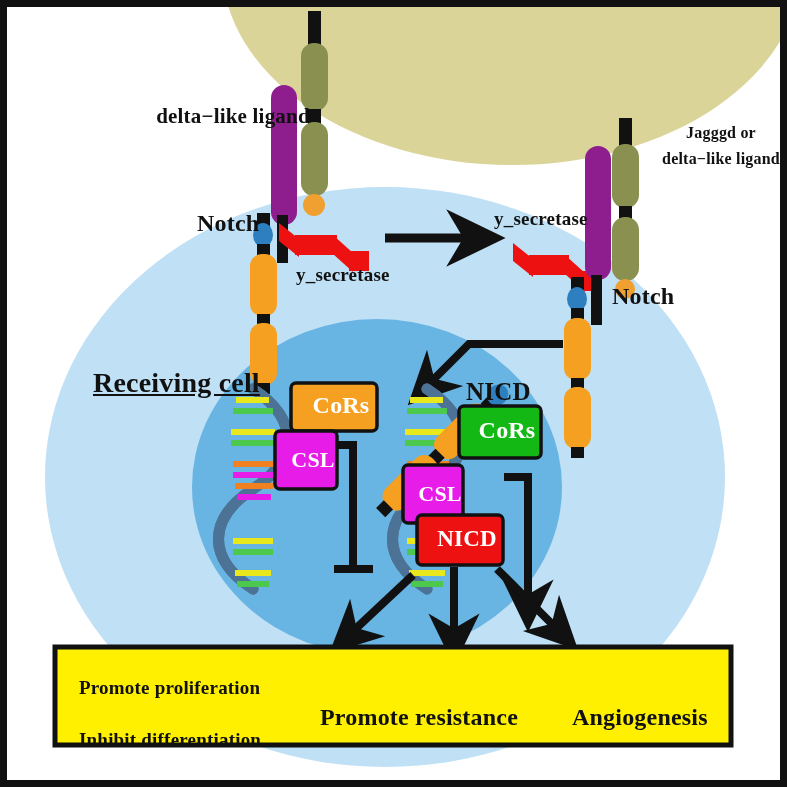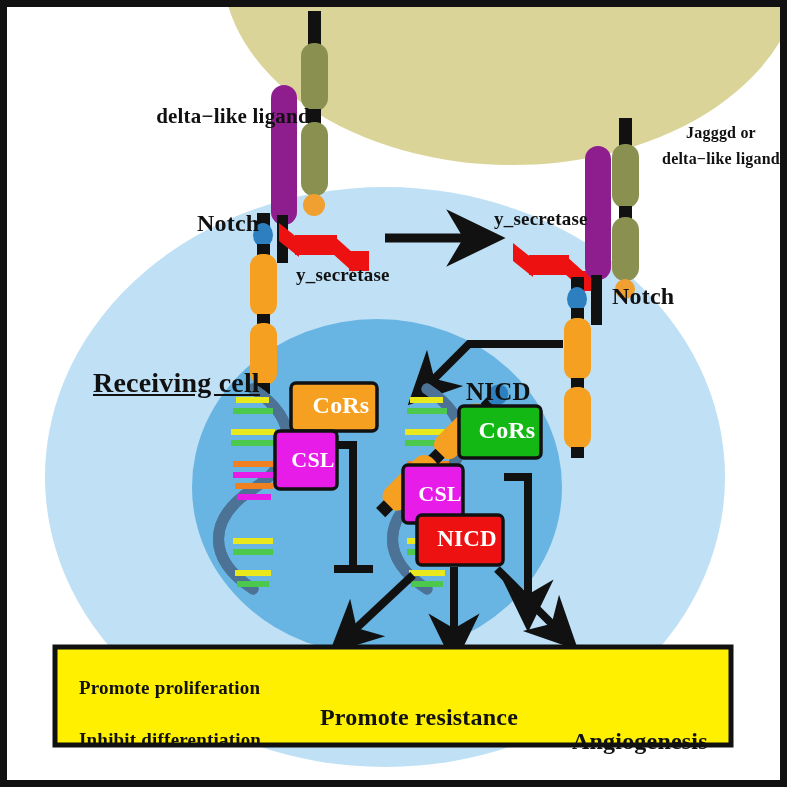--- a/index.html
+++ b/index.html
@@ -199,15 +199,15 @@
 
   <div class="lbl ctr" style="left:291px;top:385px;width:86px;font-size:24px;color:#fff;">CoRs</div>
   <div class="lbl ctr" style="left:275px;top:440px;width:62px;font-size:22px;color:#fff;">CSL</div>
   <div class="lbl ctr" style="left:459px;top:410px;width:82px;font-size:24px;color:#fff;">CoRs</div>
   <div class="lbl ctr" style="left:403px;top:474px;width:60px;font-size:22px;color:#fff;">CSL</div>
   <div class="lbl ctr" style="left:417px;top:519px;width:86px;font-size:23px;color:#fff;">NICD</div>
 
   <div class="lbl" style="left:72px;top:670px;font-size:19px;">Promote proliferation</div>
   <div class="lbl" style="left:72px;top:722px;font-size:19px;">Inhibit differentiation</div>
   <div class="lbl" style="left:313px;top:697px;font-size:24px;">Promote resistance</div>
-  <div class="lbl" style="left:565px;top:697px;font-size:24px;margin-top:24px;">Angiogenesis</div>
+  <div class="lbl" style="left:565px;top:697px;font-size:24px;">Angiogenesis</div>
 
 </div>
 
 </body></html>

